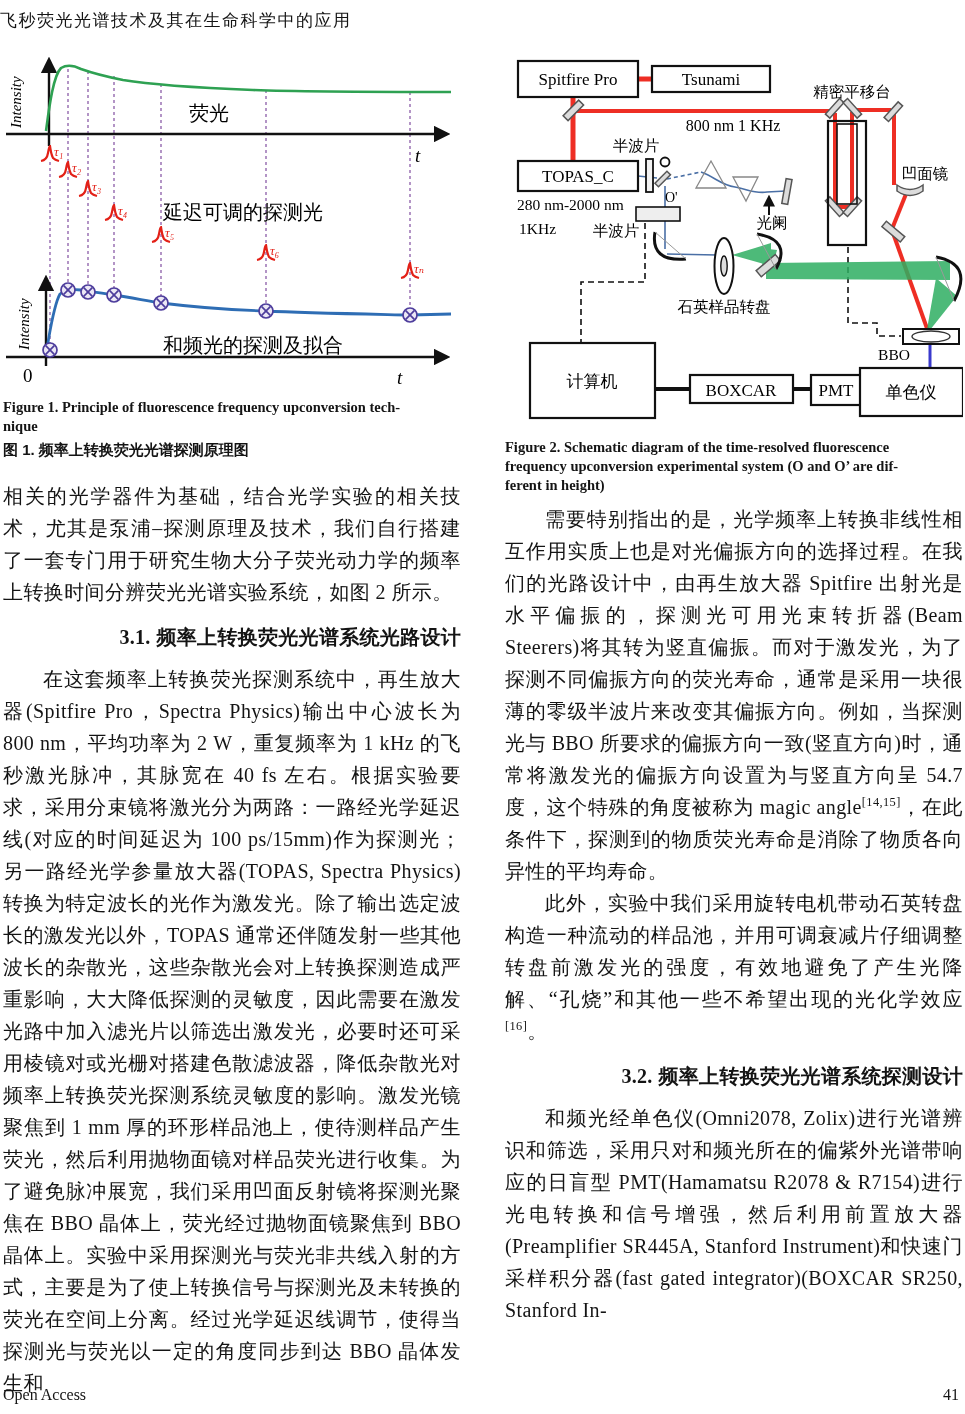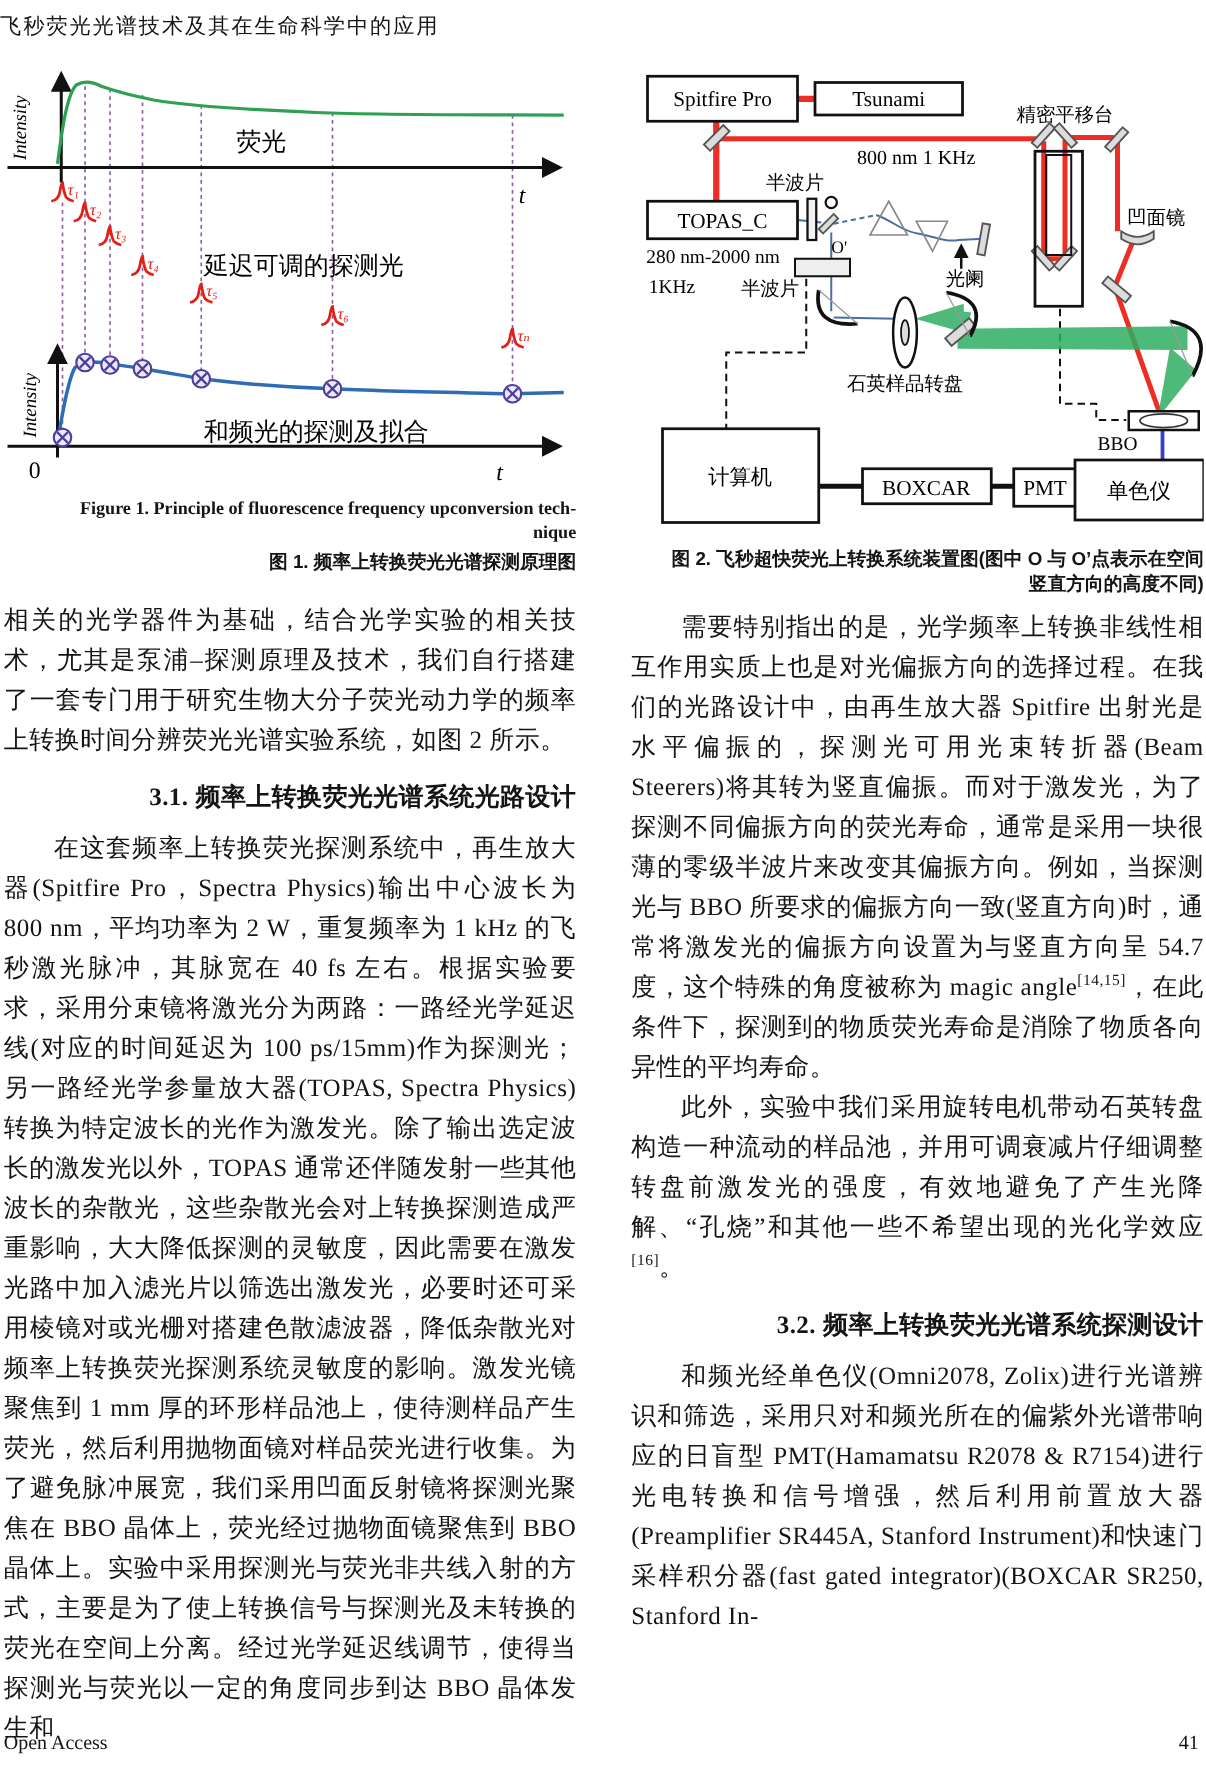--- a/index.html
+++ b/index.html
@@ -5,21 +5,21 @@
   html,body{margin:0;padding:0;}
   body{
     width:965px;height:1414px;background:#ffffff;color:#141414;
     font-family:"Liberation Serif","DejaVu Serif",serif;
     overflow:hidden;position:relative;
   }
   .header{text-align:left;padding-top:9px;font-size:17px;letter-spacing:1.5px;}
   .columns{display:flex;gap:44px;padding:0 3px;margin-top:12px;}
   .col{width:458px;}
   .fig{display:block;}
-  .cap{text-align:right;font-weight:bold;white-space:pre-line;margin-top:4px;}
+  .cap{text-align:left;font-weight:bold;white-space:pre-line;margin-top:4px;}
   .cap-en{font-size:14.5px;line-height:19px;}
   .cap-zh{font-size:15px;line-height:20px;font-family:Liberation Sans, sans-serif;}
   .body-text p{margin:0;font-size:20px;line-height:32px;text-align:justify;letter-spacing:0.4px;}
   .body-text{margin-top:20px;}
   p.ind{text-indent:2em;}
   p.cont{text-indent:0;}
   .sect{font-size:20px;font-weight:bold;margin:16px 0 12px 0;letter-spacing:0.3px;
         font-family:"Liberation Sans","DejaVu Sans",sans-serif;text-align:right;}
   .sect .num{font-family:"Liberation Serif",serif;}
   sup{font-size:0.62em;line-height:0;vertical-align:super;}
@@ -273,22 +273,23 @@
         <text x="111" y="178" text-anchor="middle">半波片</text>
         <text x="12" y="152" font-size="15.5">280 nm-2000 nm</text>
         <text x="14" y="176" font-size="15.5">1KHz</text>
         <text x="267" y="170" text-anchor="middle">光阑</text>
         <text x="420" y="121" text-anchor="middle">凹面镜</text>
         <text x="219" y="254" text-anchor="middle">石英样品转盘</text>
         <text x="389" y="302" text-anchor="middle">BBO</text>
       </g>
     </svg>
 
-    <div class="cap cap-zh">图 2.  飞秒超快荧光上转换系统装置图(图中 O 与 O’点表示在空间
-竖直方向的高度不同)</div>
+    <div class="cap cap-en">Figure 2. Schematic diagram of the time-resolved fluorescence
+frequency upconversion experimental system (O and O’ are dif-
+ferent in height)</div>
 
     <div class="body-text" style="margin-top:8px">
       <p class="ind">需要特别指出的是，光学频率上转换非线性相互作用实质上也是对光偏振方向的选择过程。在我们的光路设计中，由再生放大器 Spitfire 出射光是水平偏振的，探测光可用光束转折器(Beam Steerers)将其转为竖直偏振。而对于激发光，为了探测不同偏振方向的荧光寿命，通常是采用一块很薄的零级半波片来改变其偏振方向。例如，当探测光与 BBO 所要求的偏振方向一致(竖直方向)时，通常将激发光的偏振方向设置为与竖直方向呈 54.7 度，这个特殊的角度被称为 magic angle<sup>[14,15]</sup>，在此条件下，探测到的物质荧光寿命是消除了物质各向异性的平均寿命。</p>
       <p class="ind">此外，实验中我们采用旋转电机带动石英转盘构造一种流动的样品池，并用可调衰减片仔细调整转盘前激发光的强度，有效地避免了产生光降解、“孔烧”和其他一些不希望出现的光化学效应<sup>[16]</sup>。</p>
       <div class="sect"><span class="num">3.2.</span>&nbsp;<span>频率上转换荧光光谱系统探测设计</span></div>
       <p class="ind">和频光经单色仪(Omni2078, Zolix)进行光谱辨识和筛选，采用只对和频光所在的偏紫外光谱带响应的日盲型 PMT(Hamamatsu R2078 &amp; R7154)进行光电转换和信号增强，然后利用前置放大器(Preamplifier SR445A, Stanford Instrument)和快速门采样积分器(fast gated integrator)(BOXCAR SR250, Stanford In-</p>
     </div>
   </div>
 </div>
 

